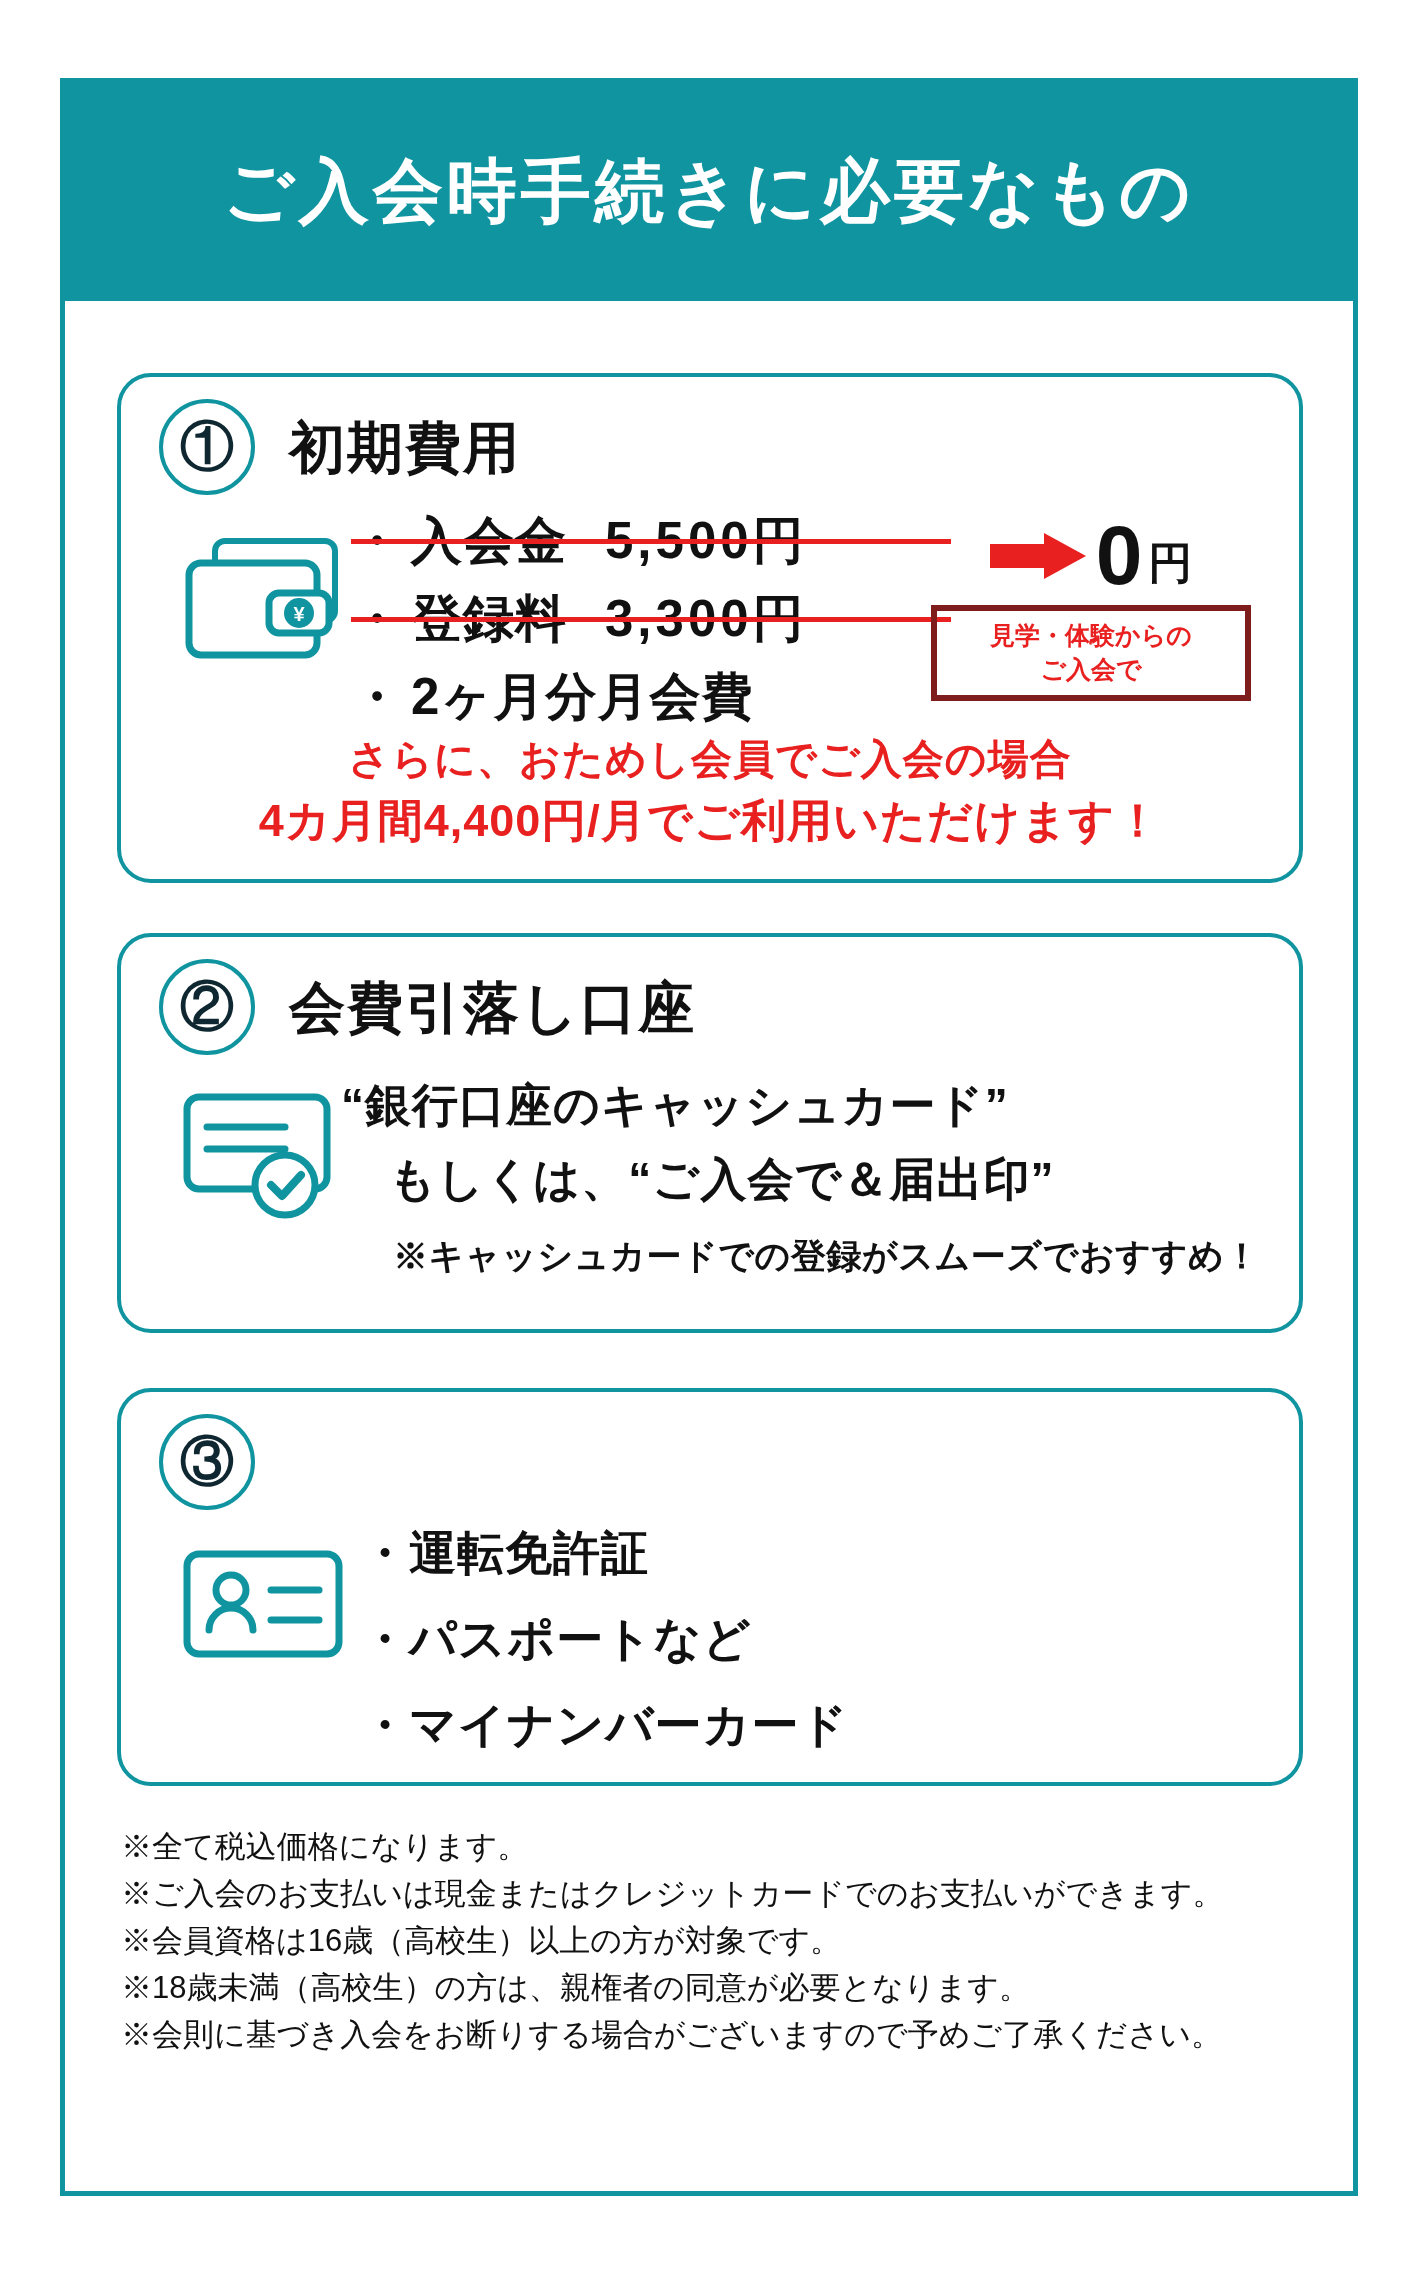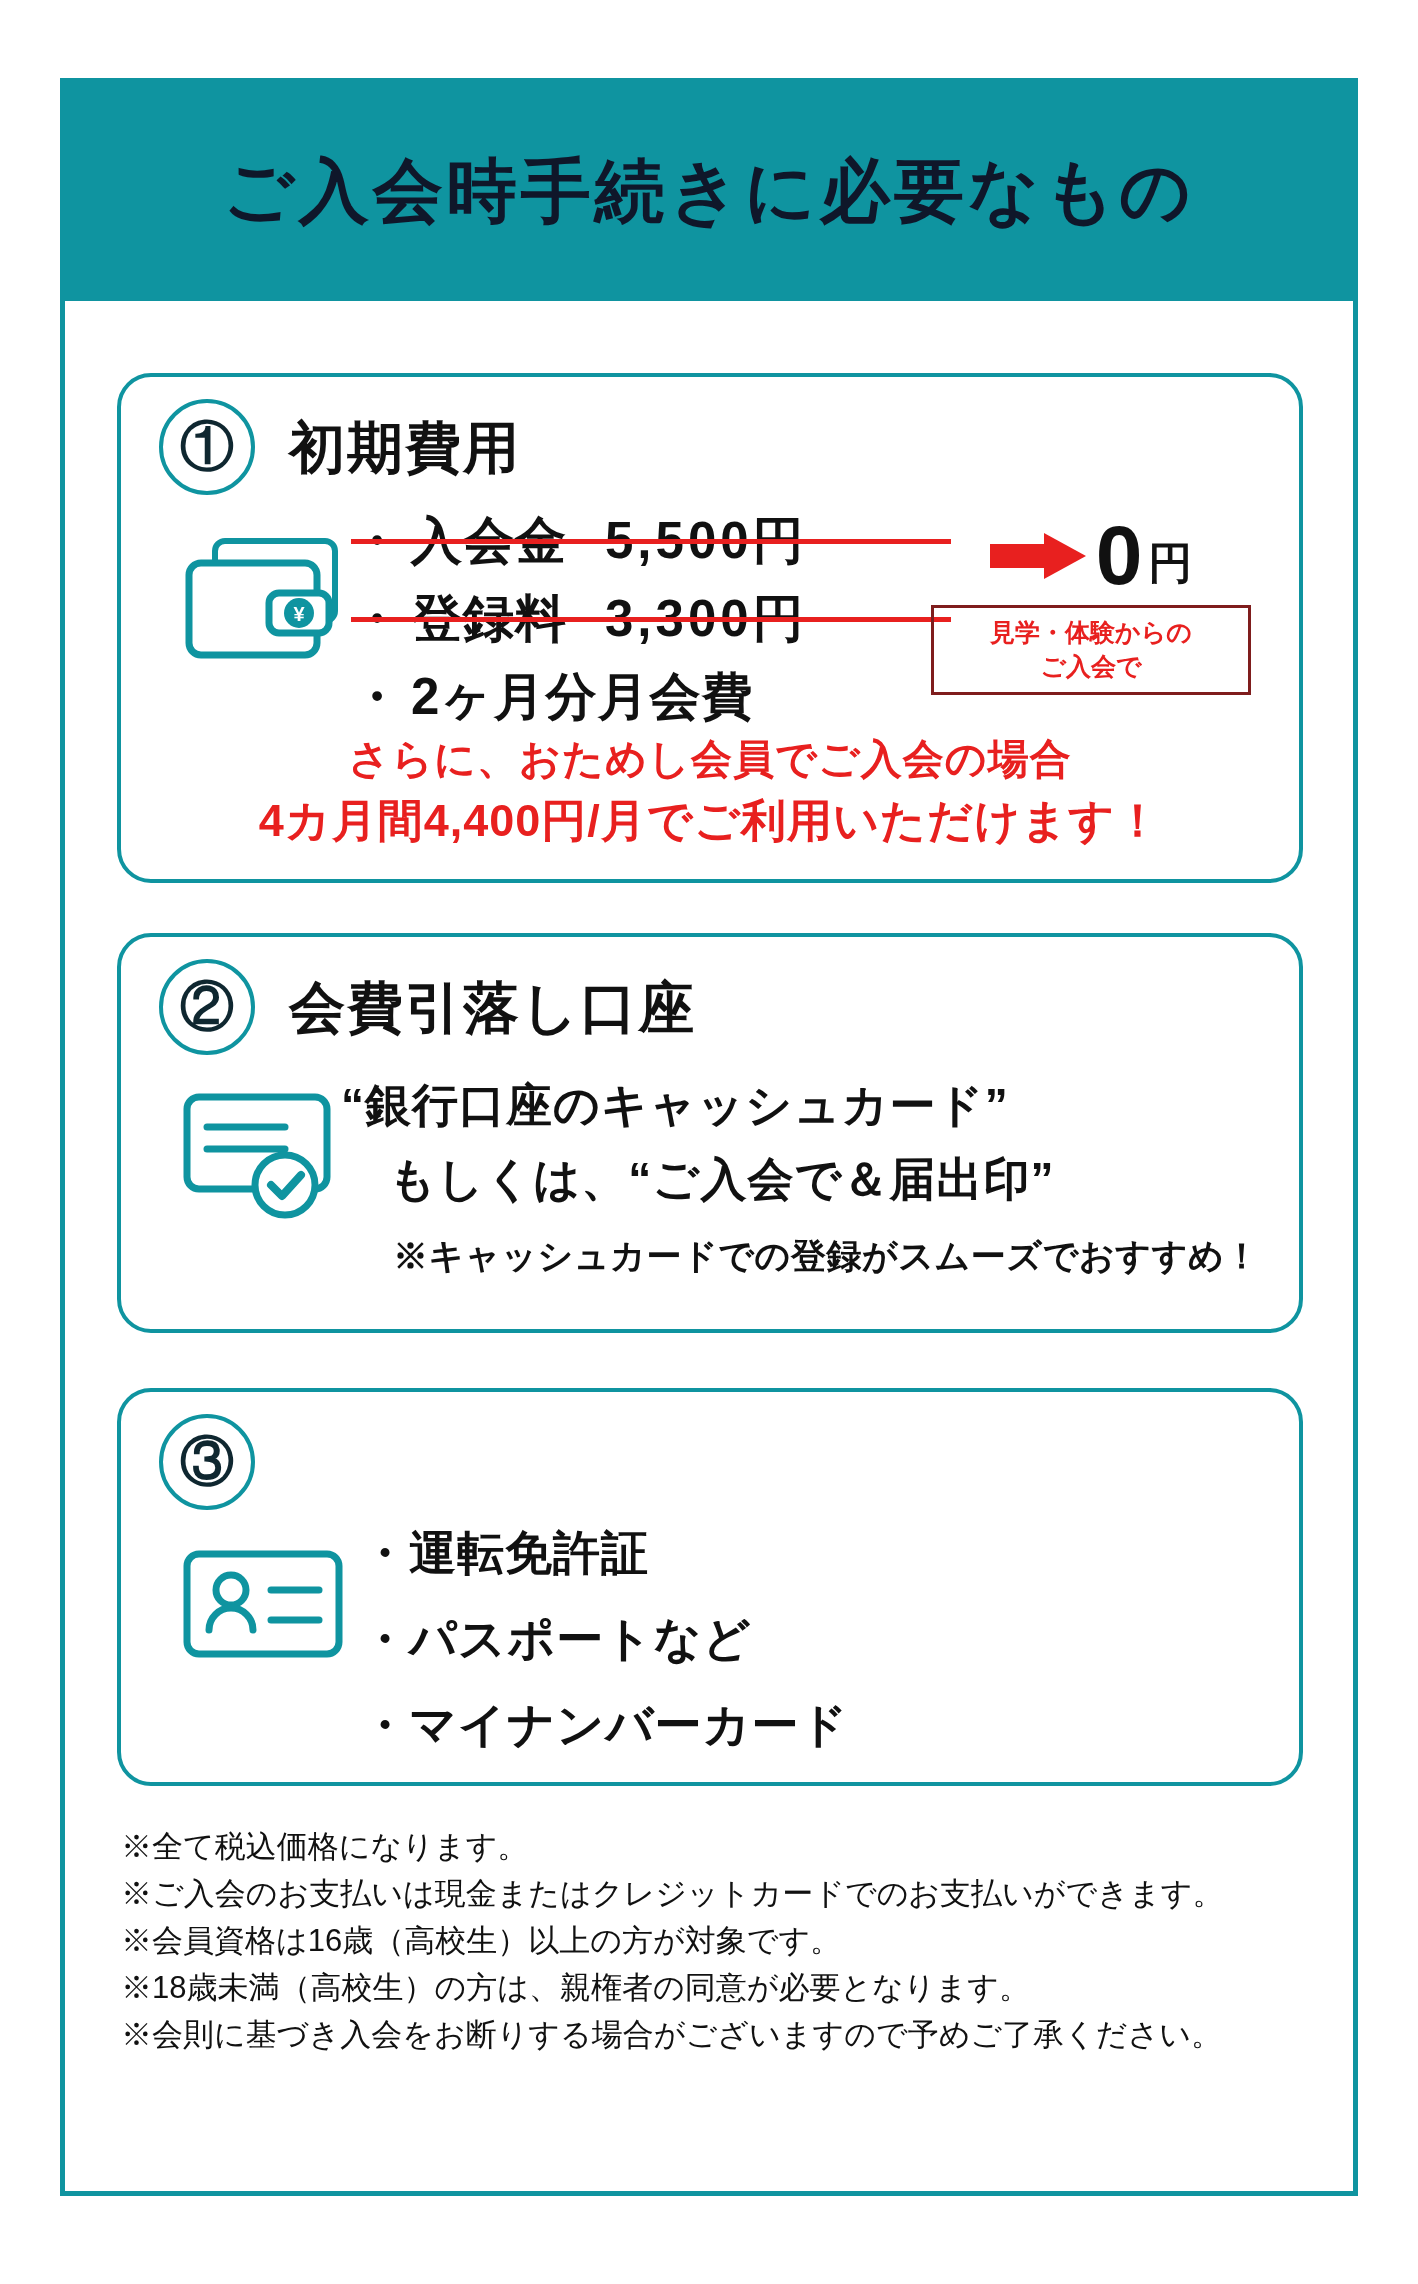--- a/index.html
+++ b/index.html
@@ -32,21 +32,21 @@
     left: 0;
     top: 0;
     width: 100%;
     height: 218px;
     background: #0f94a0;
     display: flex;
     align-items: center;
     justify-content: center;
   }
   .header-title {
-    color: #0f172a;
+    color: #ffffff;
     font-size: 70px;
     font-weight: bold;
     letter-spacing: 4px;
     white-space: nowrap;
   }
 
   
   .card {
     position: absolute;
     left: 52px;
@@ -163,21 +163,21 @@
   }
   .zero-yen {
     font-size: 44px;
     font-weight: bold;
     color: #111111;
     margin-left: 6px;
     align-self: flex-end;
     padding-bottom: 8px;
   }
   .zero-note {
-    border: 3px solid #7f1d1d;
+    border: 6px solid #7f1d1d;
     color: #e8201f;
     font-size: 25px;
     font-weight: bold;
     line-height: 1.35;
     padding: 8px 4px;
     margin-top: 4px;
   }
 
   .promo {
     position: absolute;

